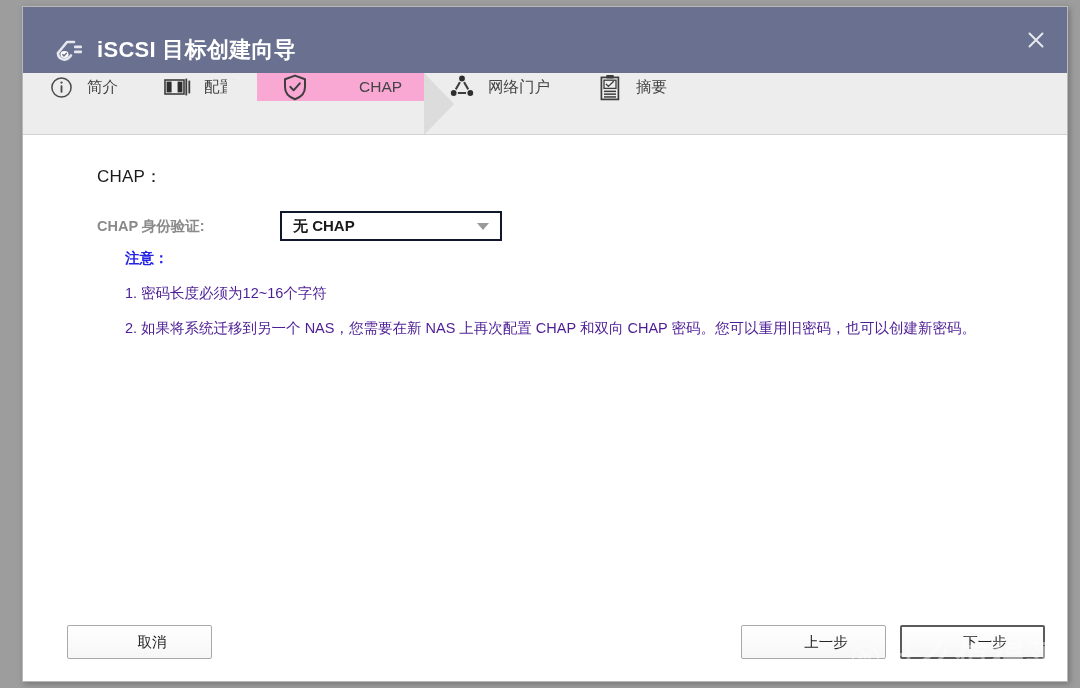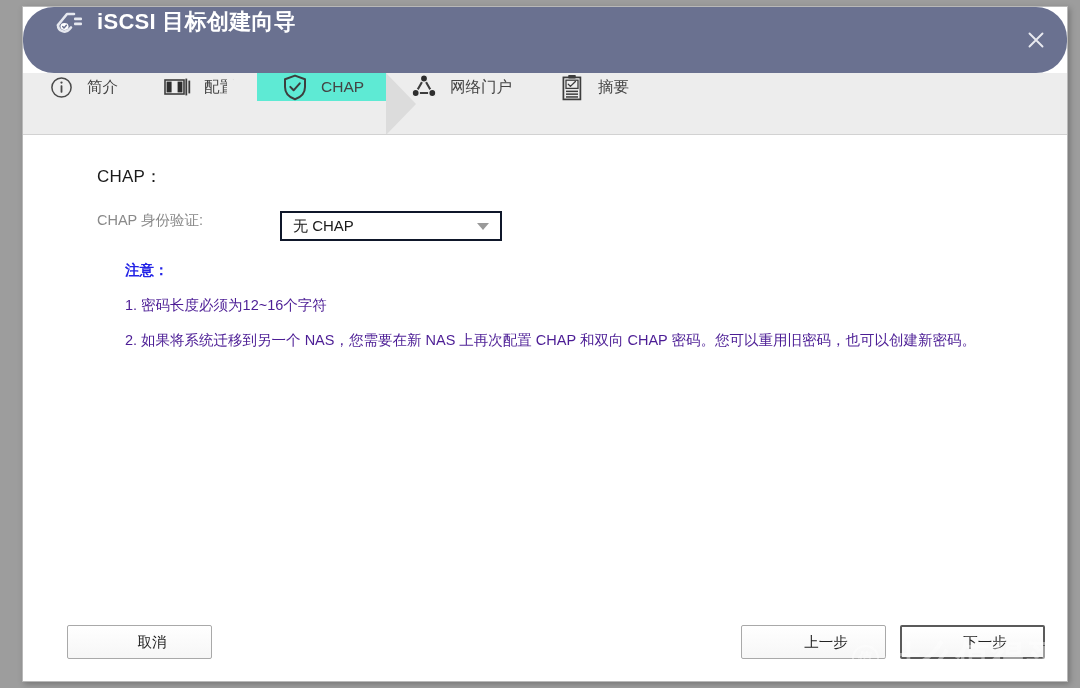--- a/index.html
+++ b/index.html
@@ -21,25 +21,24 @@
     box-shadow: 2px 2px 6px rgba(0,0,0,0.25);
     display: flex;
     flex-direction: column;
   }
 
   
   .titlebar {
     height: 66px;
     background: #6a7190;
     display: flex;
-    align-items: flex-start;
+    align-items: flex-end;
     padding: 0 0 8px 30px;
     position: relative;
     flex: 0 0 66px;
-    border-radius: 31px;
   }
   .title-icon {
     width: 32px; height: 30px;
     margin-right: 12px;
     display: flex; align-items: center; justify-content: center;
   }
   .title-text {
     color: #ffffff;
     font-size: 22px;
     font-weight: bold;
@@ -75,21 +74,22 @@
     color: #444444;
     font-size: 15.5px;
   }
   .step .step-icon {
     width: 28px; height: 28px;
     display: flex; align-items: center; justify-content: center;
     margin-right: 12px;
     flex: 0 0 28px;
   }
   .step.active {
-    background: #5eead4;
+    background: #f9a8d4;
+    gap: 38px;
   }
   .step.active::after {
     content: "";
     position: absolute;
     right: -30px; top: 0;
     width: 0; height: 0;
     border-top: 31px solid transparent;
     border-bottom: 31px solid transparent;
     border-left: 30px solid #dcdcdc;
   }
@@ -119,21 +119,23 @@
     letter-spacing: 0.2px;
   }
   .desc {
     font-size: 14.5px;
     color: #333333;
     line-height: 1.5;
     margin-bottom: 22px;
   }
   .field-row {
     display: flex;
-    margin-bottom: 20px;
+    align-items: center;
+    margin-bottom: 8px;
+    font-weight: bold;
   }
   .field-label {
     font-size: 14.5px;
     color: #8a8a8a;
     width: 183px;
     flex: 0 0 183px;
   }
   .select-box {
     width: 222px;
     height: 30px;

